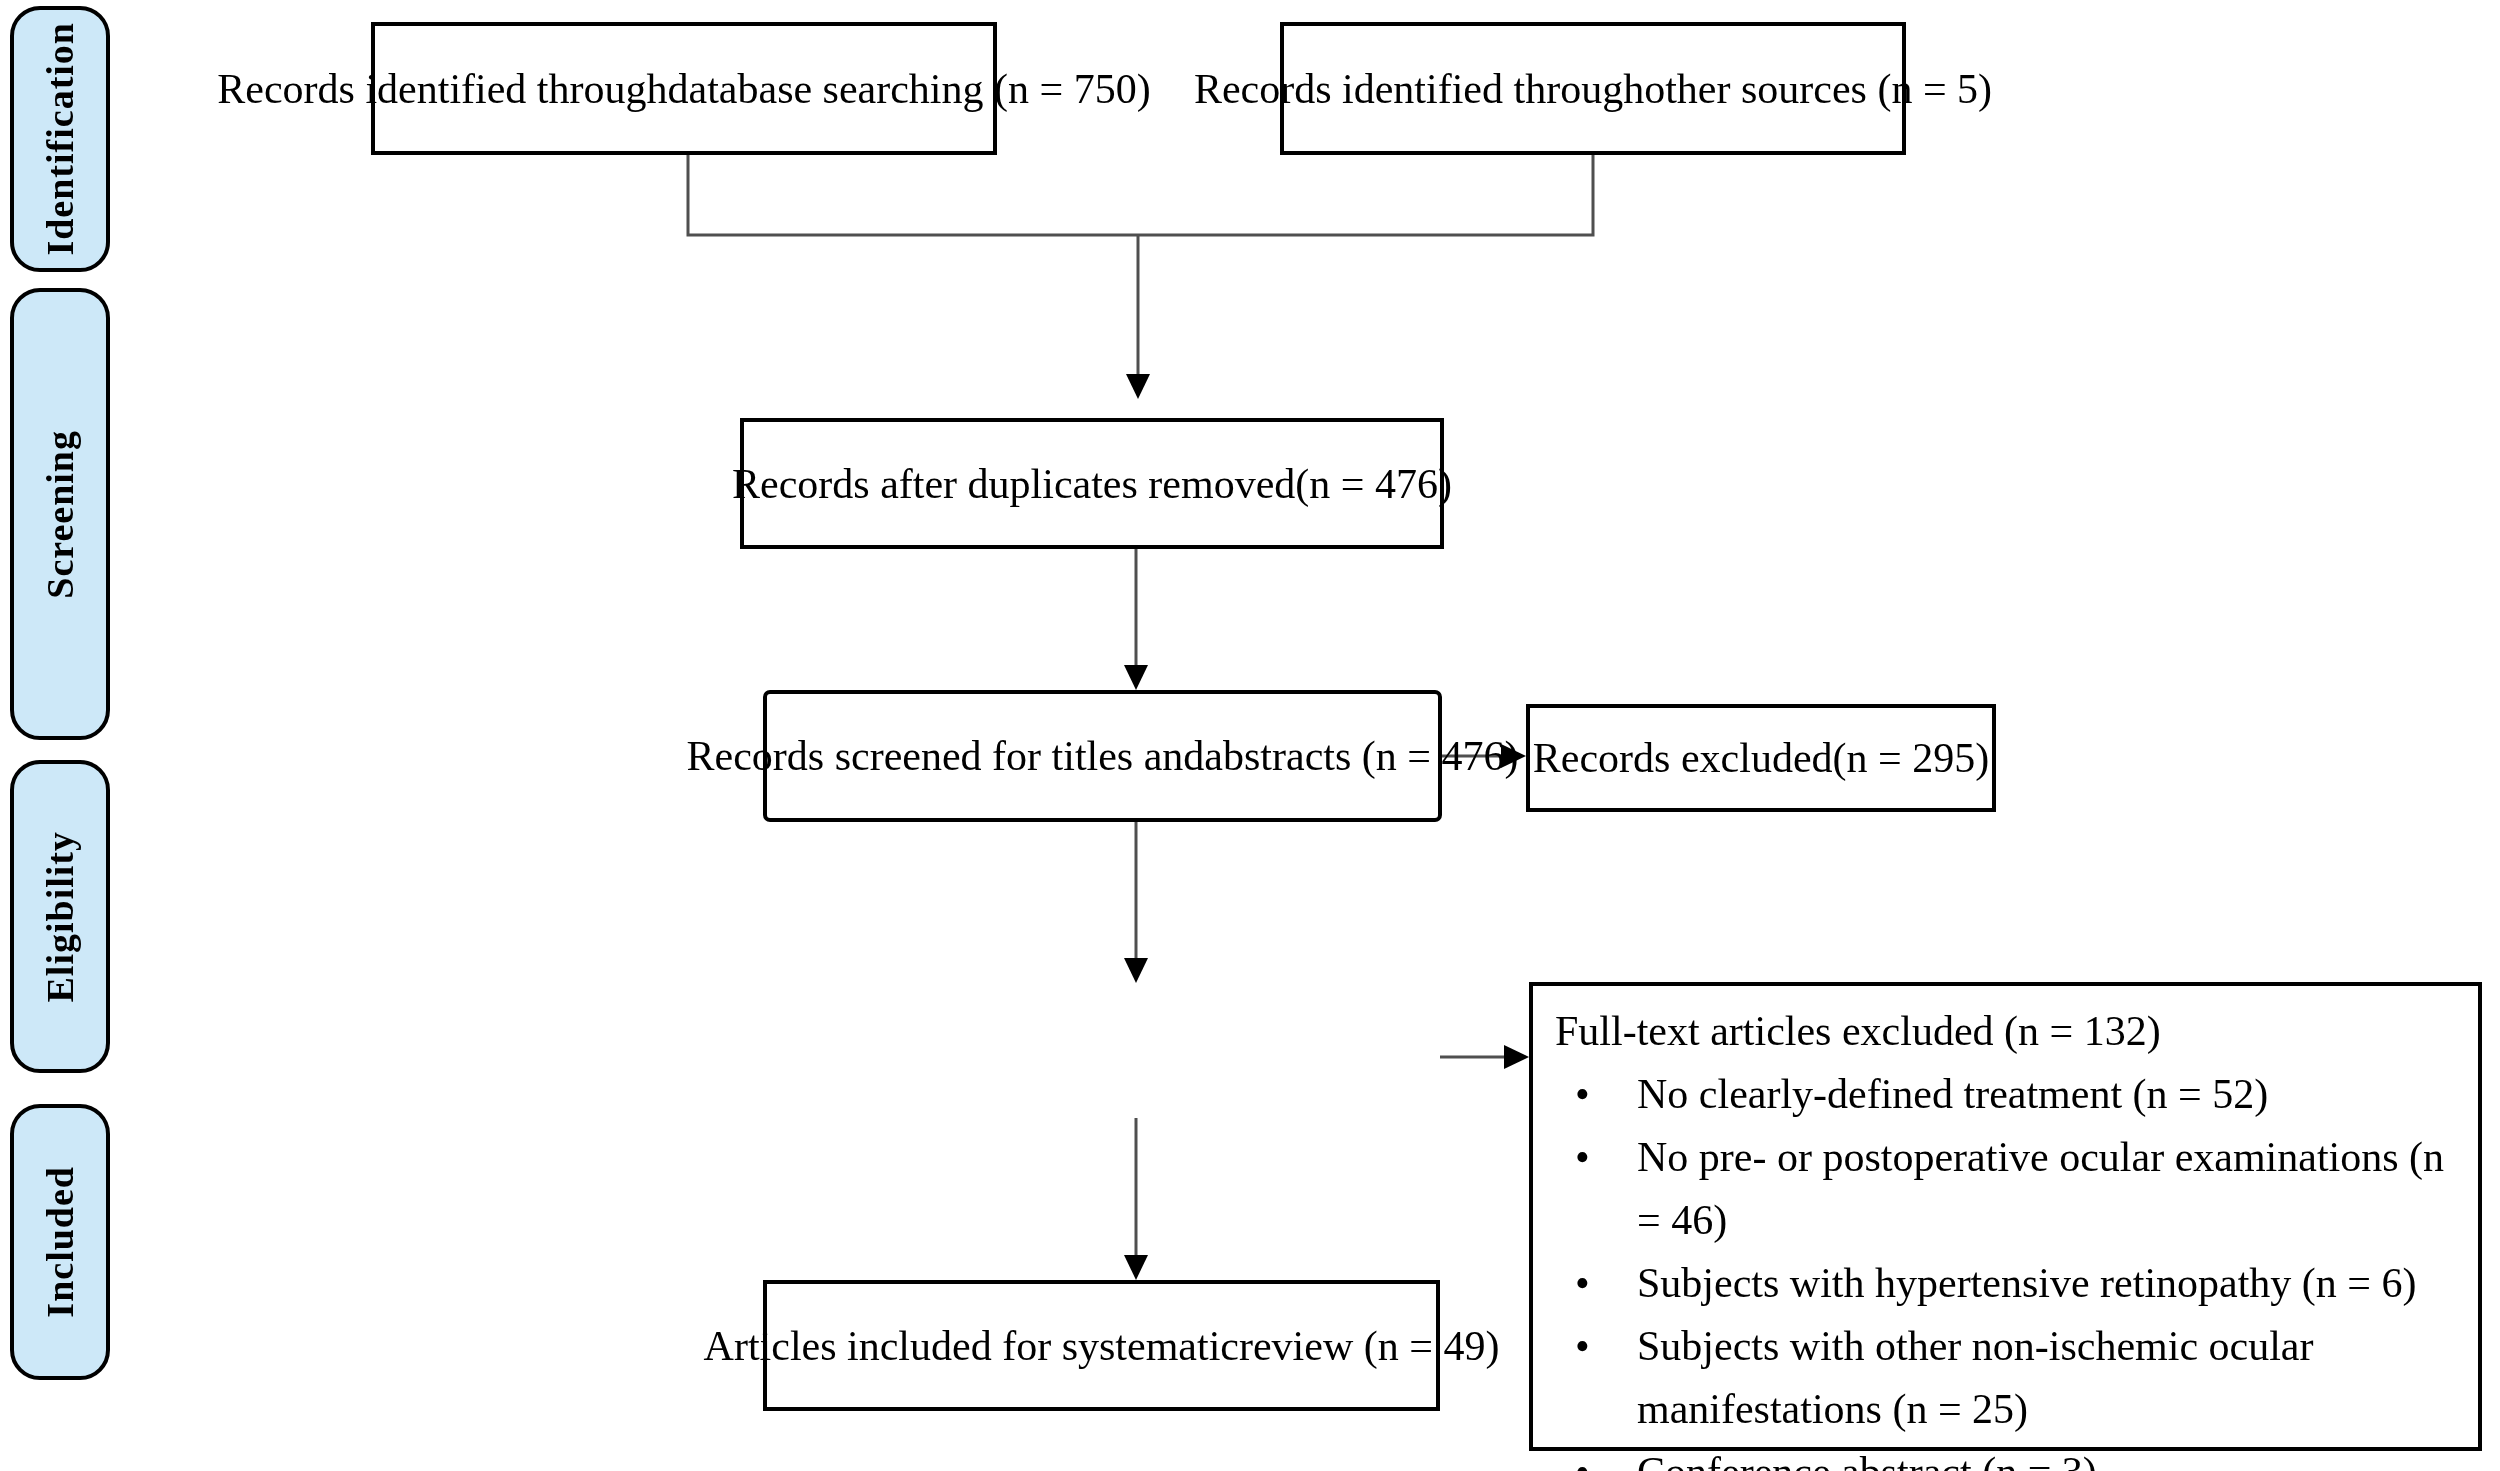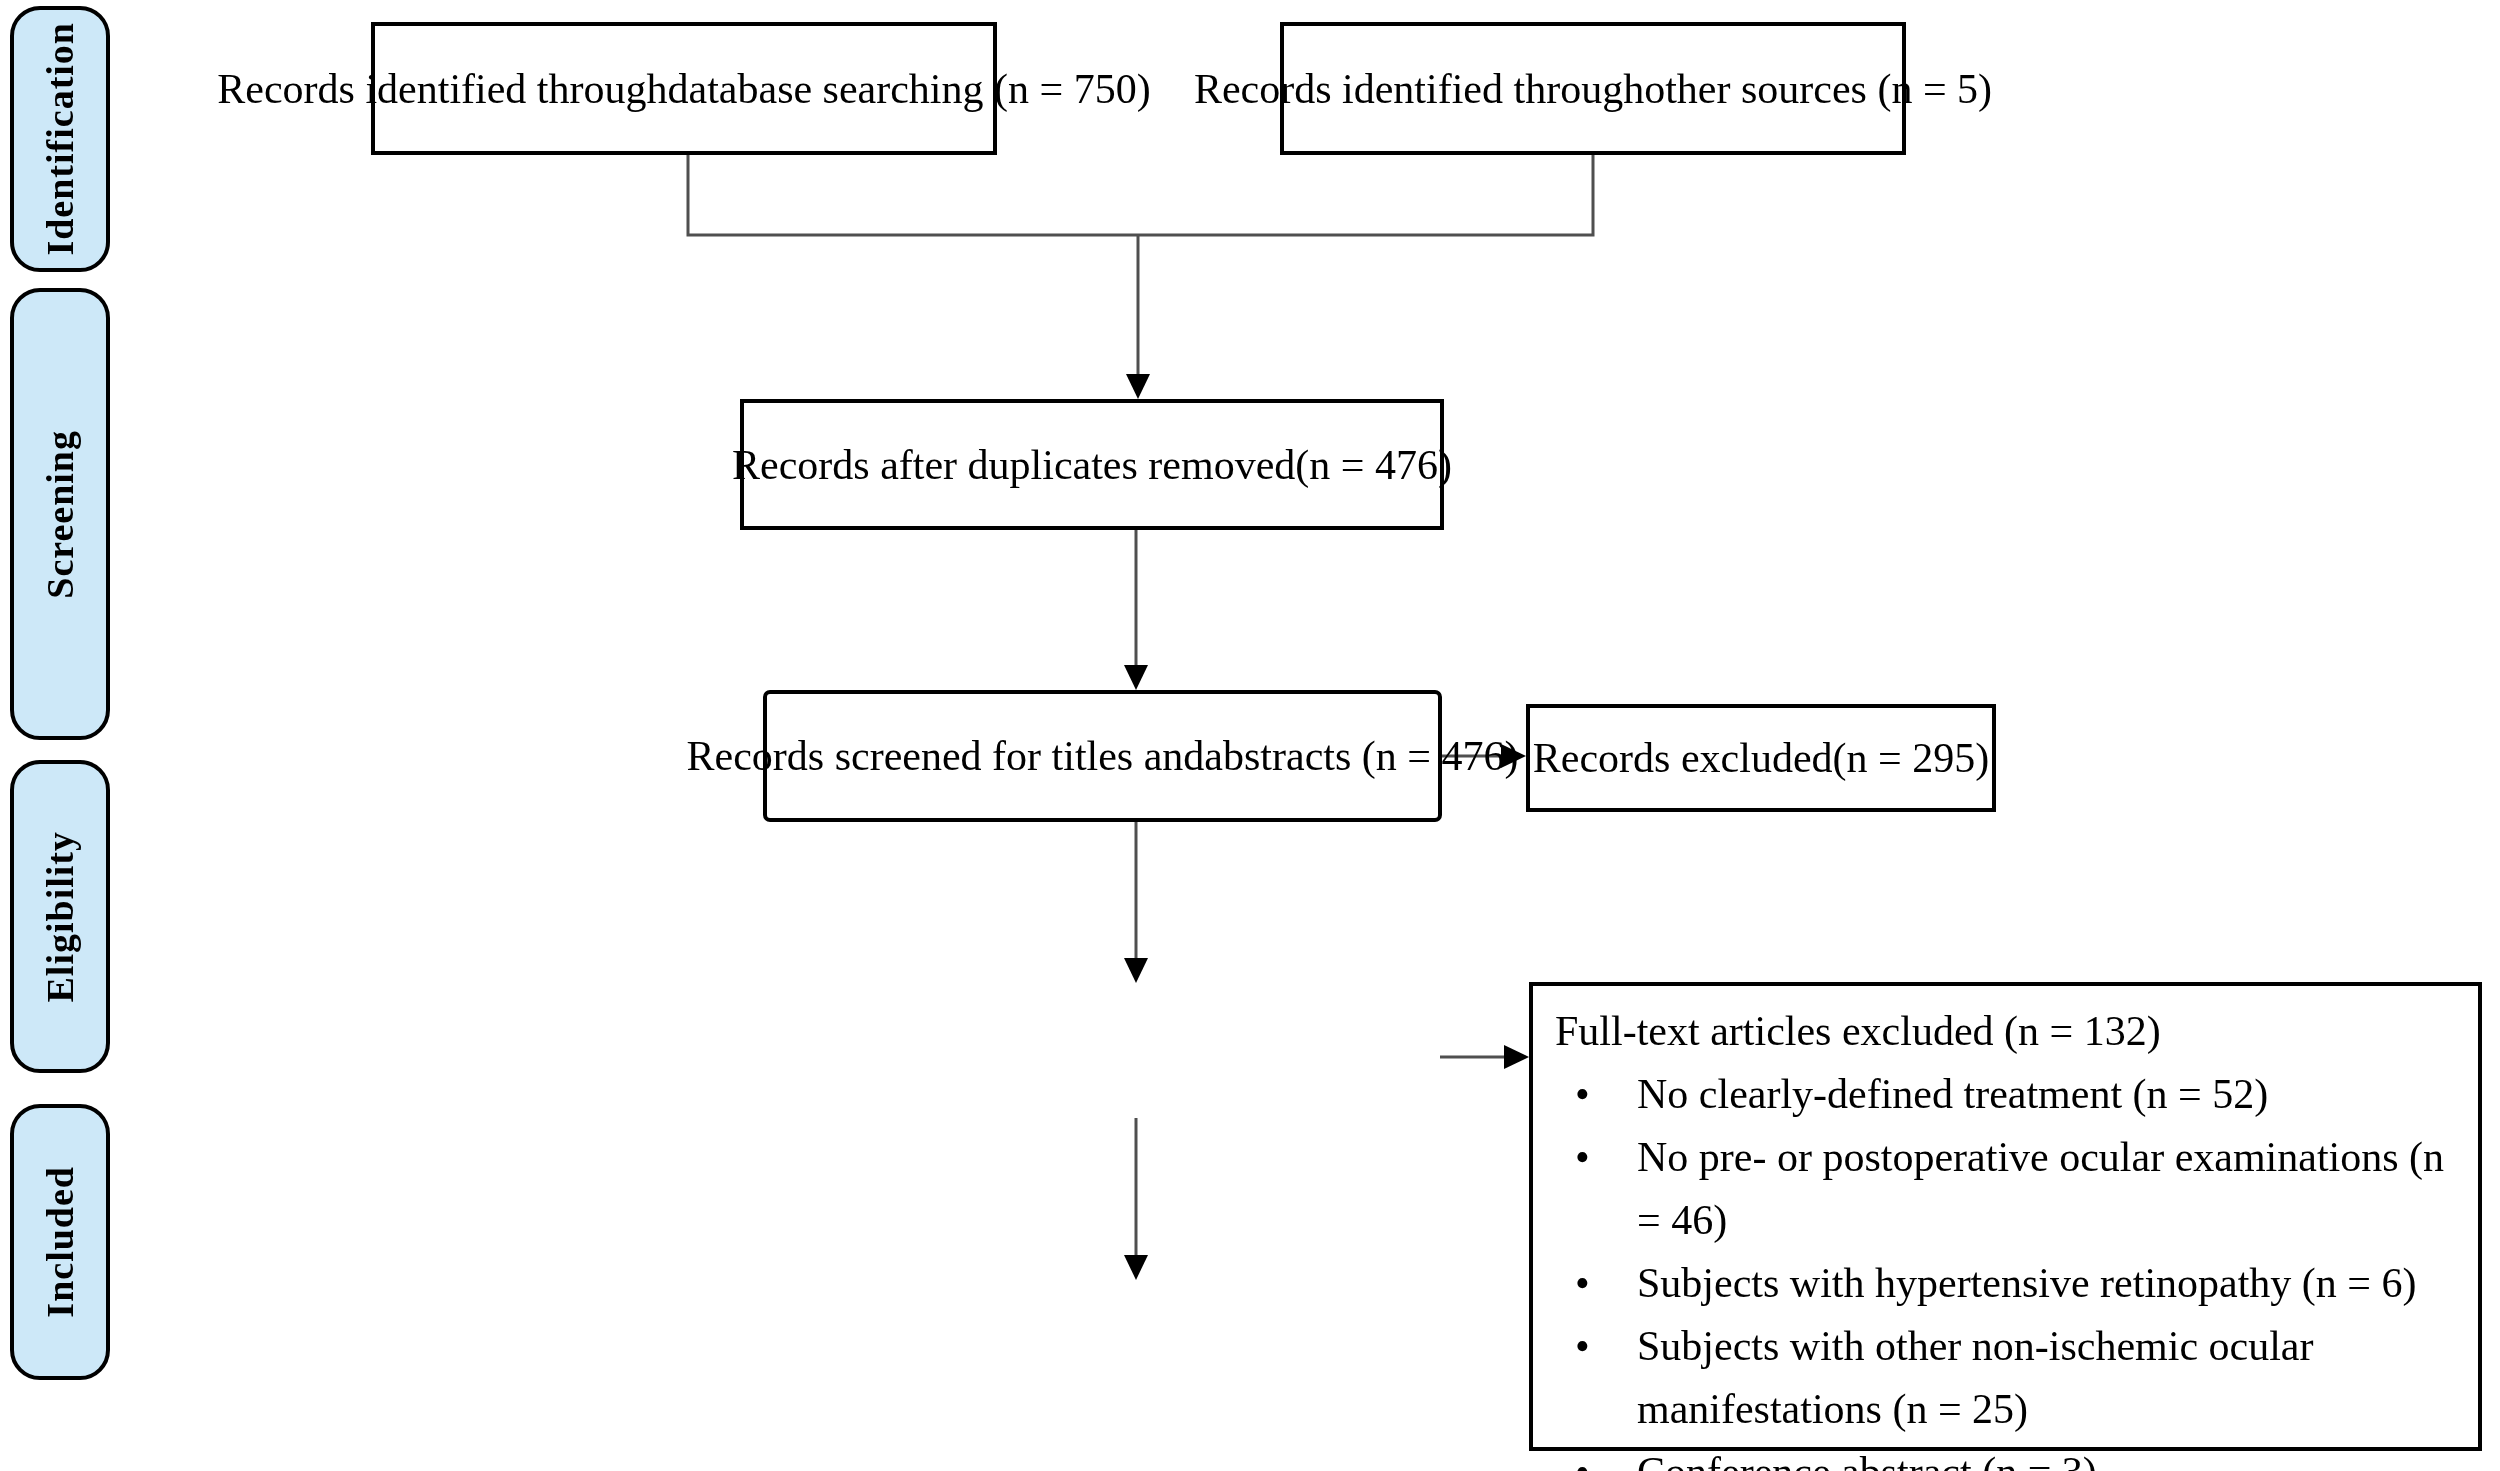--- a/index.html
+++ b/index.html
@@ -107,21 +107,21 @@
   <div class="fbox" style="left:371px;top:22px;width:626px;height:133px;">
     <div class="ln">Records identified through</div>
     <div class="ln">database searching (n = 750)</div>
   </div>
 
   <div class="fbox" style="left:1280px;top:22px;width:626px;height:133px;">
     <div class="ln">Records identified through</div>
     <div class="ln">other sources (n = 5)</div>
   </div>
 
-  <div class="fbox" style="left:740px;top:399px;width:704px;height:131px;">
+  <div class="fbox" style="left:740px;top:418px;width:704px;height:131px;">
     <div class="ln">Records after duplicates removed</div>
     <div class="ln">(n = 476)</div>
   </div>
 
   <div class="fbox" style="left:763px;top:690px;width:679px;height:132px;border-radius:7px;">
     <div class="ln">Records screened for titles and</div>
     <div class="ln">abstracts (n = 476)</div>
   </div>
 
   <div class="fbox" style="left:1526px;top:704px;width:470px;height:108px;">
@@ -149,14 +149,18 @@
         <span class="bullet">•</span>
         <span>Subjects with other non-ischemic ocular manifestations (n = 25)</span>
       </li>
       <li>
         <span class="bullet">•</span>
         <span>Conference abstract (n = 3)</span>
       </li>
     </ul>
   </div>
 
+  <div class="fbox" style="left:763px;top:1280px;width:677px;height:131px;">
+    <div class="ln">Articles included for systematic</div>
+    <div class="ln">review (n = 49)</div>
+  </div>
 
 </div>
 
 </body></html>

